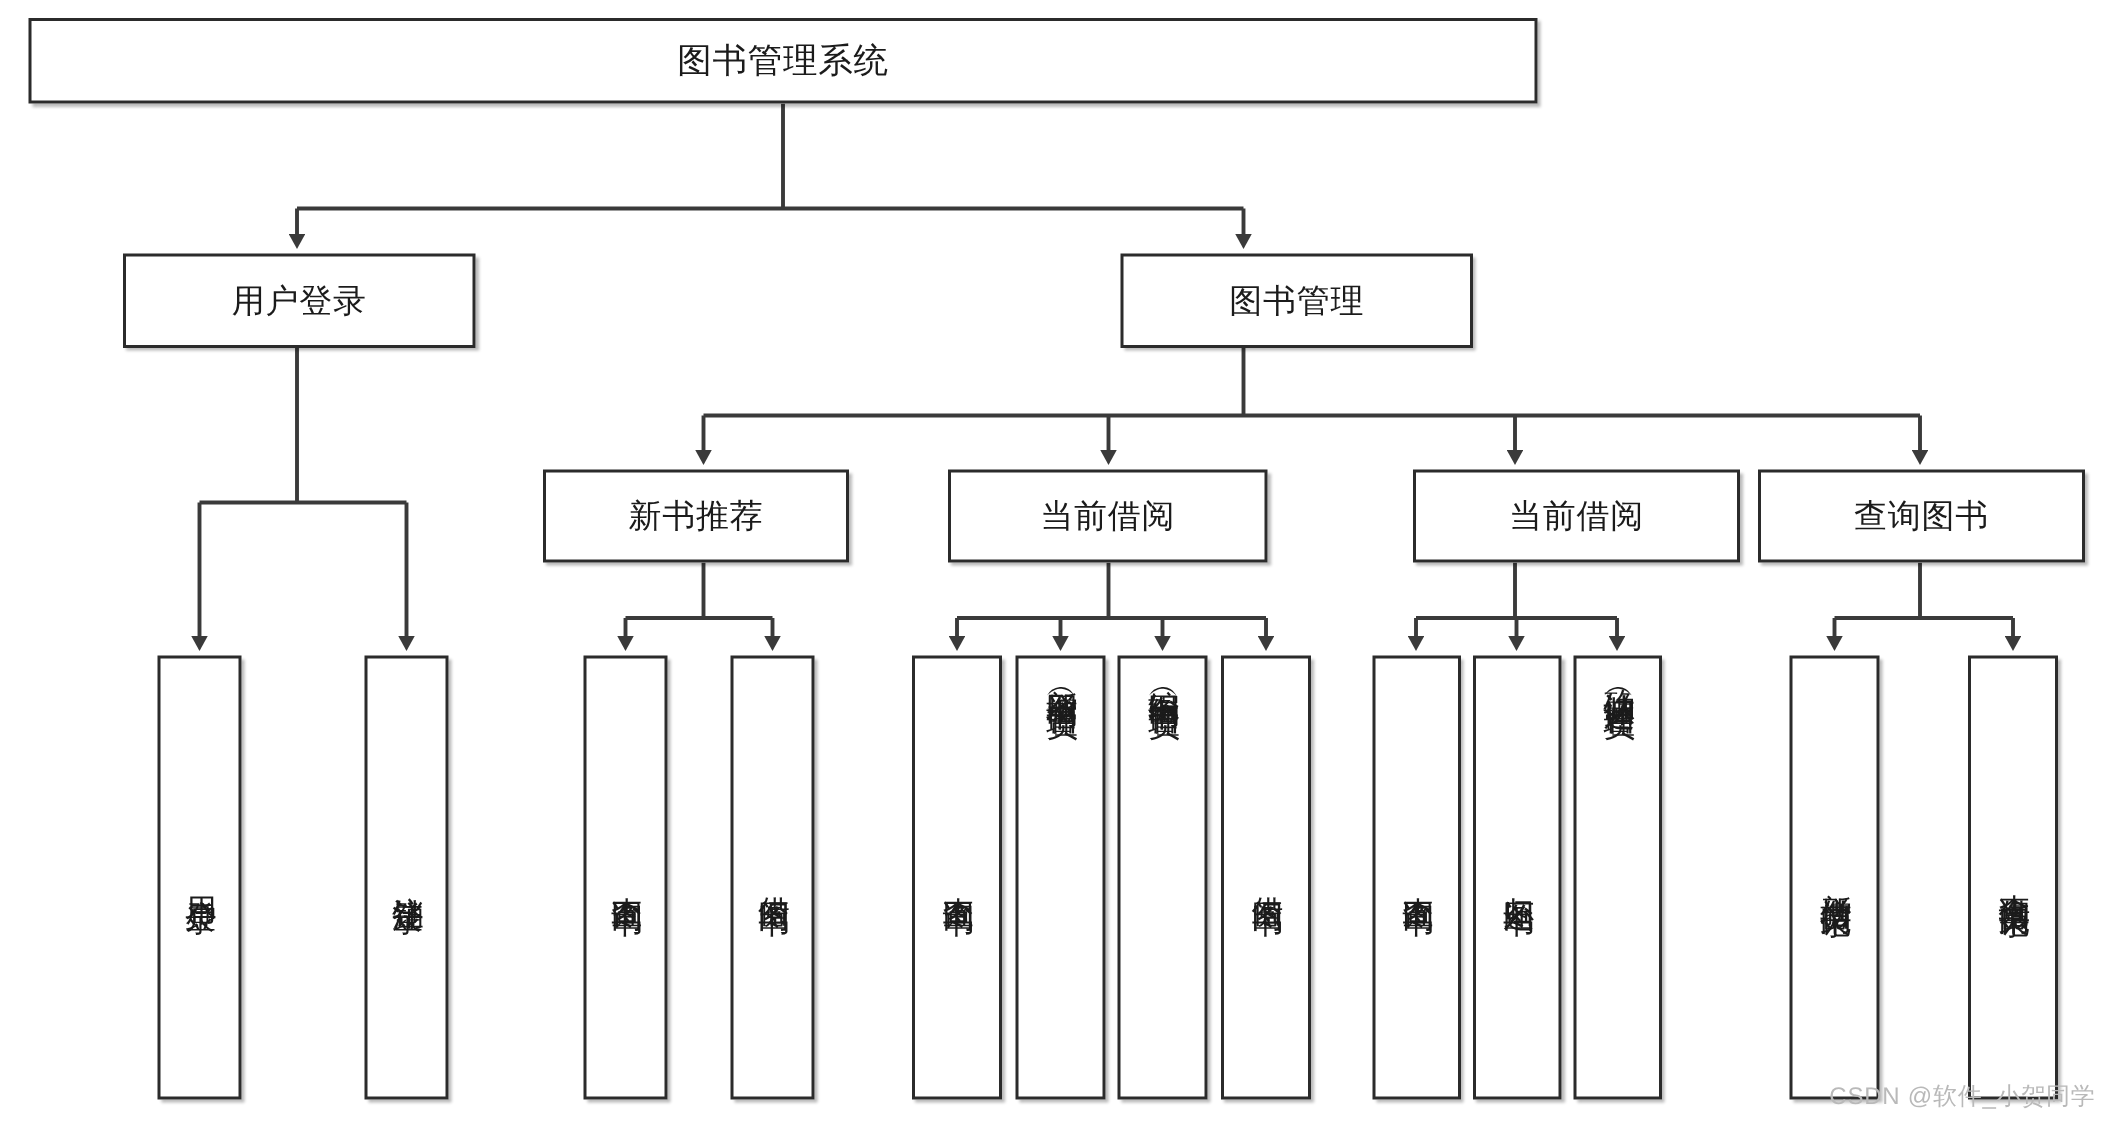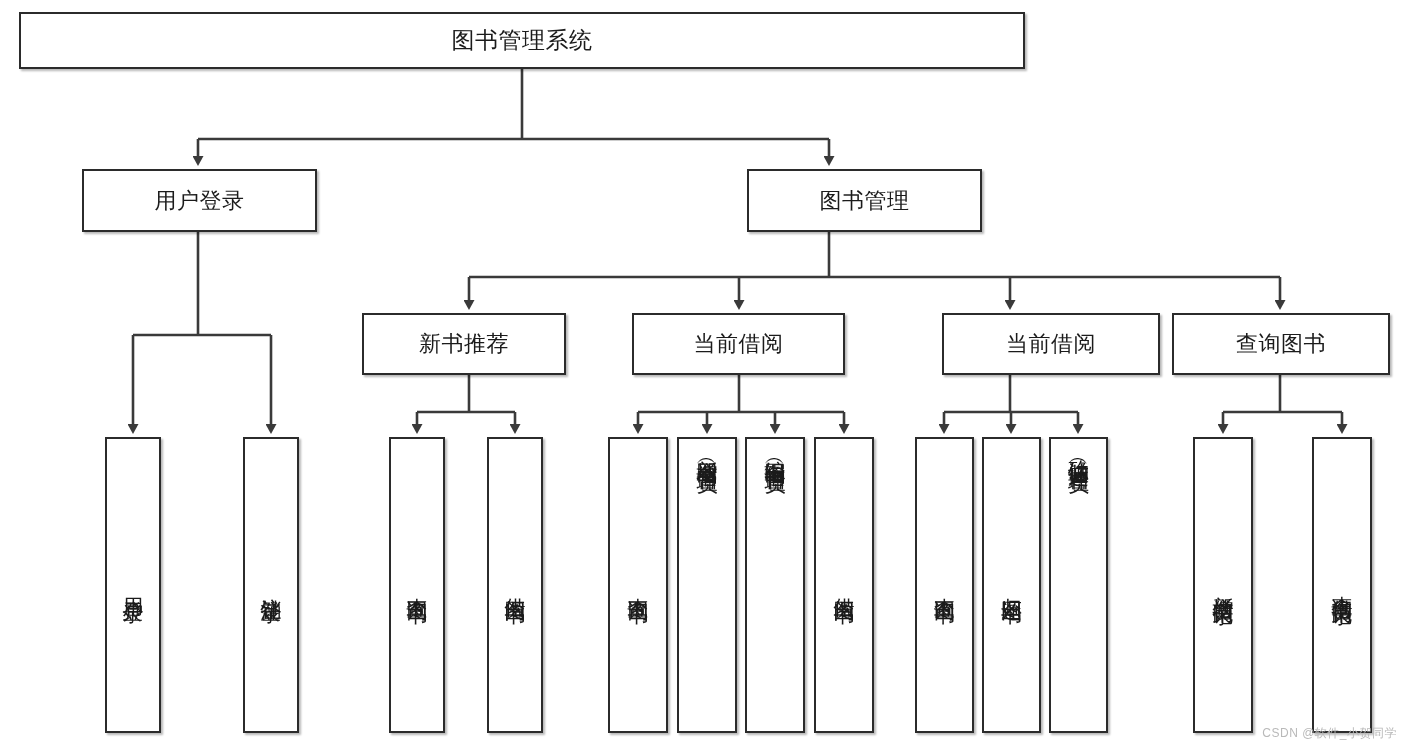--- a/index.html
+++ b/index.html
@@ -62,21 +62,21 @@
     letter-spacing: 2px;
     white-space: nowrap;
   }
   .node.vertical.top-align {
     align-items: flex-start;
   }
   #watermark {
     position: absolute;
     right: 8px;
     bottom: 5px;
-    font-size: 12px;
+    font-size: 16px;
     color: #b9b9b9;
     white-space: nowrap;
     z-index: 5;
     letter-spacing: 0.5px;
   }
 </style>
 </head>
 <body>
 
 <div id="canvas">

